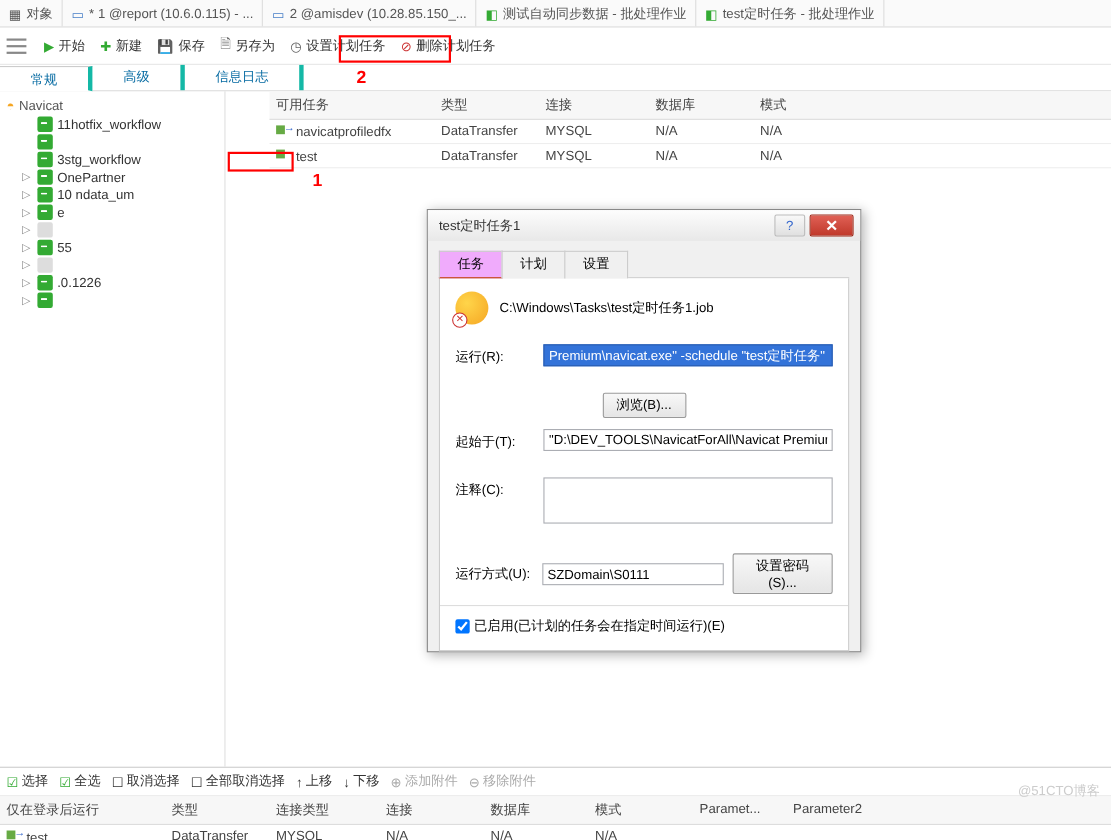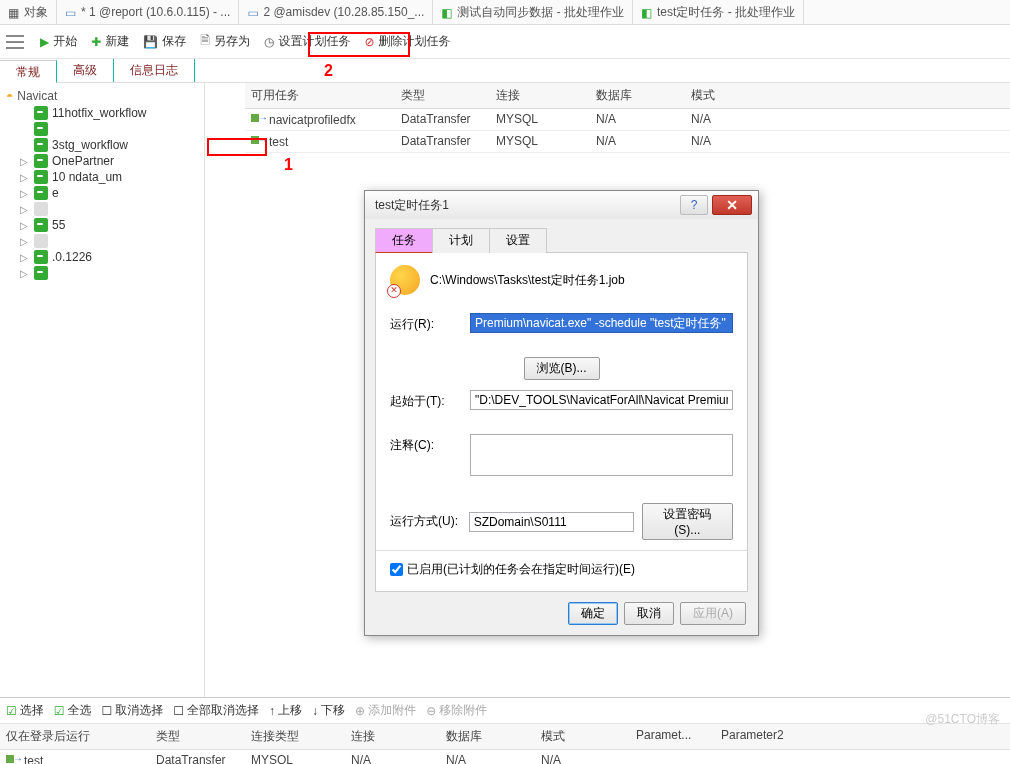--- a/index.html
+++ b/index.html
@@ -10,21 +10,21 @@
 .toolbar { display: flex; align-items: center; height: 34px; padding: 0 6px; border-bottom: 1px solid #e5e5e5; gap: 2px; }
 .tbtn { display: flex; align-items: center; gap: 4px; padding: 4px 6px; cursor: pointer; color: #333; }
 .ico-green { color: #3a3; }
 .ico-gray { color: #666; }
 .ico-red { color: #c33; }
 .menu-icon { width: 18px; height: 14px; display: flex; flex-direction: column; justify-content: space-between; cursor: pointer; margin-right: 8px; }
 .menu-icon span { height: 2px; background: #888; }
 .red-box { position: absolute; border: 2px solid #f00; pointer-events: none; }
 .red-annot { position: absolute; color: #f00; font-size: 16px; font-weight: bold; }
 .sub-tabs { display: flex; height: 24px; border-bottom: 1px solid #ddd; background: #fff; }
-.sub-tab { padding: 3px 16px; border-right: 1px solid #14b8a6; cursor: pointer; color: #7f1d1d; }
+.sub-tab { padding: 3px 28px; border-right: 4px solid #14b8a6; cursor: pointer; color: #0369a1; }
 .sub-tab.active { background: #fff; border-top: 1px solid #ccc; border-bottom: 1px solid #fff; position: relative; top: 1px; }
 .main { display: flex; height: 614px; }
 .sidebar { width: 205px; border-right: 1px solid #e0e0e0; padding: 4px 2px; overflow: hidden; }
 .sidebar-root { display: flex; align-items: center; gap: 4px; padding: 2px 4px; color: #555; }
 .tree-item { display: flex; align-items: center; gap: 4px; padding: 1px 0 1px 18px; color: #333; }
 .tree-arrow { width: 10px; display: inline-block; color: #888; font-size: 10px; }
 .tree-icon { width: 14px; height: 14px; display: inline-block; border-radius: 2px; position: relative; }
 .tree-icon.on { background: #3a3; }
 .tree-icon.off { background: #ddd; }
 .tree-icon.on::after { content:""; position:absolute; left:3px; top:5px; width:6px; height:0; border-top:2px solid #fff; border-radius:1px; }
@@ -35,21 +35,21 @@
 .c6 { width: 85px; } .c7 { width: 95px; }
 .row { display: flex; border-bottom: 1px solid #eee; }
 .row .col { padding: 3px 6px; }
 .row-icon { width: 14px; height: 12px; display: inline-block; margin-right: 4px; position: relative; }
 .row-icon::before { content:""; position:absolute; left:0; top:2px; width:8px; height:8px; background:#6a4; }
 .row-icon::after { content:"→"; position:absolute; left:7px; top:-1px; color:#36c; font-size:10px; }
 .bottom-pane { border-top: 1px solid #ccc; }
 .bottom-toolbar { display: flex; align-items: center; height: 26px; padding: 0 6px; gap: 10px; border-bottom: 1px solid #e5e5e5; }
 .btbtn { display: flex; align-items: center; gap: 3px; cursor: pointer; color: #333; }
 .btbtn.disabled { color: #aaa; }
-.dialog { position: absolute; left: 364px; top: 190px; width: 395px; background: #f0f0f0; border: 1px solid #888; box-shadow: 2px 2px 10px rgba(0,0,0,0.3); }
+.dialog { position: absolute; left: 388px; top: 190px; width: 395px; background: #f0f0f0; border: 1px solid #888; box-shadow: 2px 2px 10px rgba(0,0,0,0.3); }
 .dlg-title { display: flex; align-items: center; height: 28px; background: linear-gradient(#fdfdfd,#e8e8e8); padding: 0 0 0 10px; }
 .dlg-title-text { flex: 1; color: #333; }
 .dlg-help { width: 28px; height: 20px; text-align: center; cursor: pointer; background: linear-gradient(#f8f8f8,#e0e0e0); border: 1px solid #bbb; border-radius: 2px; margin-right: 4px; line-height: 18px; color: #36c; }
 .dlg-close { width: 40px; height: 20px; background: linear-gradient(#e06055,#c0392b); border: 1px solid #a02818; border-radius: 2px; display: flex; align-items: center; justify-content: center; cursor: pointer; margin-right: 6px; }
 .dlg-close span { color: #fff; font-weight: bold; font-size: 14px; }
 .dlg-body { padding: 8px 10px 0 10px; }
 .dlg-tabs { display: flex; border-bottom: 1px solid #ccc; }
 .dlg-tab { padding: 3px 16px; background: #f0f0f0; border: 1px solid #ccc; border-bottom: none; margin-right: -1px; cursor: pointer; position: relative; top: 1px; }
 .dlg-tab.active { background: #f0abfc; border-bottom: 1px solid #c2410c; }
 .dlg-panel { background: #fff; border: 1px solid #ccc; border-top: none; padding: 12px 14px 10px 14px; }
@@ -328,20 +328,15 @@
         <input value="SZDomain\S0111" style="">
         <button class="winbtn">设置密码(S)...</button>
       </div>
       <hr class="sep">
       <div class="check-row">
         <input type="checkbox" checked="" style="">
         <span>已启用(已计划的任务会在指定时间运行)(E)</span>
       </div>
     </div>
   </div>
-  <div class="dlg-buttons">
-    <button class="winbtn default">确定</button>
-    <button class="winbtn">取消</button>
-    <button class="winbtn disabled">应用(A)</button>
-  </div>
 </div>
 
 <div class="watermark">@51CTO博客</div>
 
 </body></html>

